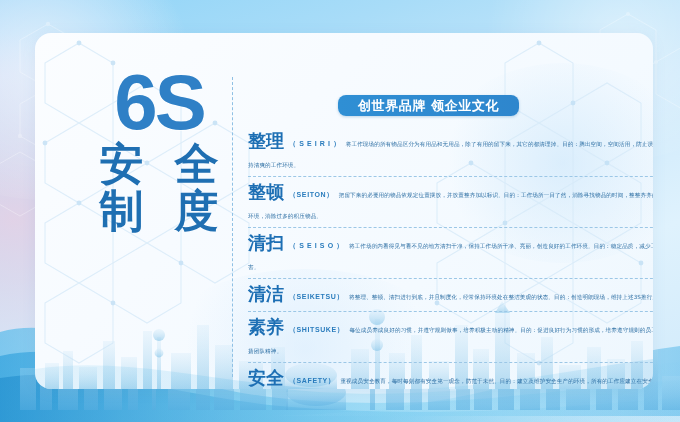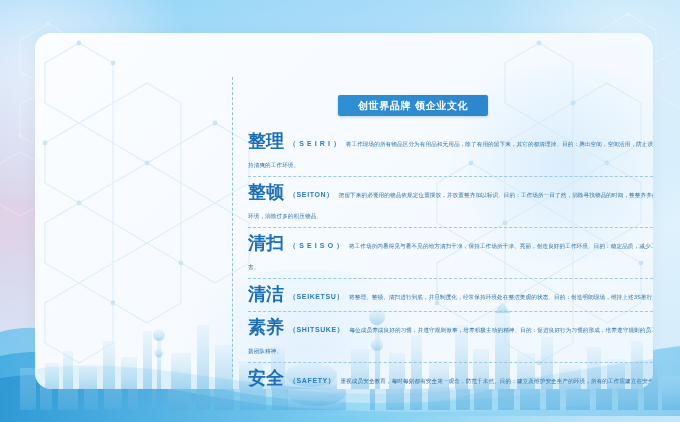--- a/index.html
+++ b/index.html
@@ -64,21 +64,21 @@
   #v-divider{
     position:absolute;left:197px;top:44px;width:0;height:300px;
     border-left:1.5px dashed #8fc0e4;
   }
 
   
   #header-pill{
     position:absolute;left:303px;top:62px;height:21px;padding:0 20px;
     display:flex;align-items:center;justify-content:center;
     background:linear-gradient(90deg,#2f8fd4,#2e86cd);
-    border-radius:2px;color:#ffffff;font-weight:700;font-size:10px;
+    border-radius:8px;color:#ffffff;font-weight:700;font-size:13px;
     letter-spacing:.6px;white-space:nowrap;
     font-family:"DejaVu Sans","Liberation Sans",sans-serif;
     box-shadow:0 1px 3px rgba(40,110,170,.28);
   }
 
   
   #rows{position:absolute;left:213px;top:93px;width:425px;}
   .row{position:relative;padding:3px 0 5px 0;}
   .row + .row{border-top:1px dashed #9cc7e6;}
   .row-line{display:block;}
@@ -303,20 +303,29 @@
           <rect x="524" y="68" width="22" height="24"></rect>
           <rect x="552" y="50" width="14" height="42"></rect>
           <rect x="572" y="62" width="18" height="30"></rect>
           <rect x="596" y="44" width="12" height="48"></rect>
         </g>
         <path d="M0,72 C90,58 180,86 290,92 L290,92 L0,92 Z" fill="url(#wvc)" opacity=".55"></path>
         <path d="M618,62 C540,72 460,90 380,92 L618,92 Z" fill="url(#wvc)" opacity=".5"></path>
       </svg>
     </div>
 
+    <div id="title-block">
+      <div class="six-s">6S</div>
+      <div class="cn-title">
+        <span>安</span>
+        <span>全</span>
+        <span>制</span>
+        <span>度</span>
+      </div>
+    </div>
 
     <div id="v-divider"></div>
 
     <div id="header-pill">创世界品牌 领企业文化</div>
 
     <div id="rows">
 
       <div class="row">
         <div class="row-line">
           <span class="r-head">整理</span><span class="r-rom">（ S E I R I ）</span><span class="r-desc">将工作现场的所有物品区分为有用品和无用品，除了有用的留下来，其它的都清理掉。目的：腾出空间，空间活用，防止误用，保持清爽的工作环境。</span>

